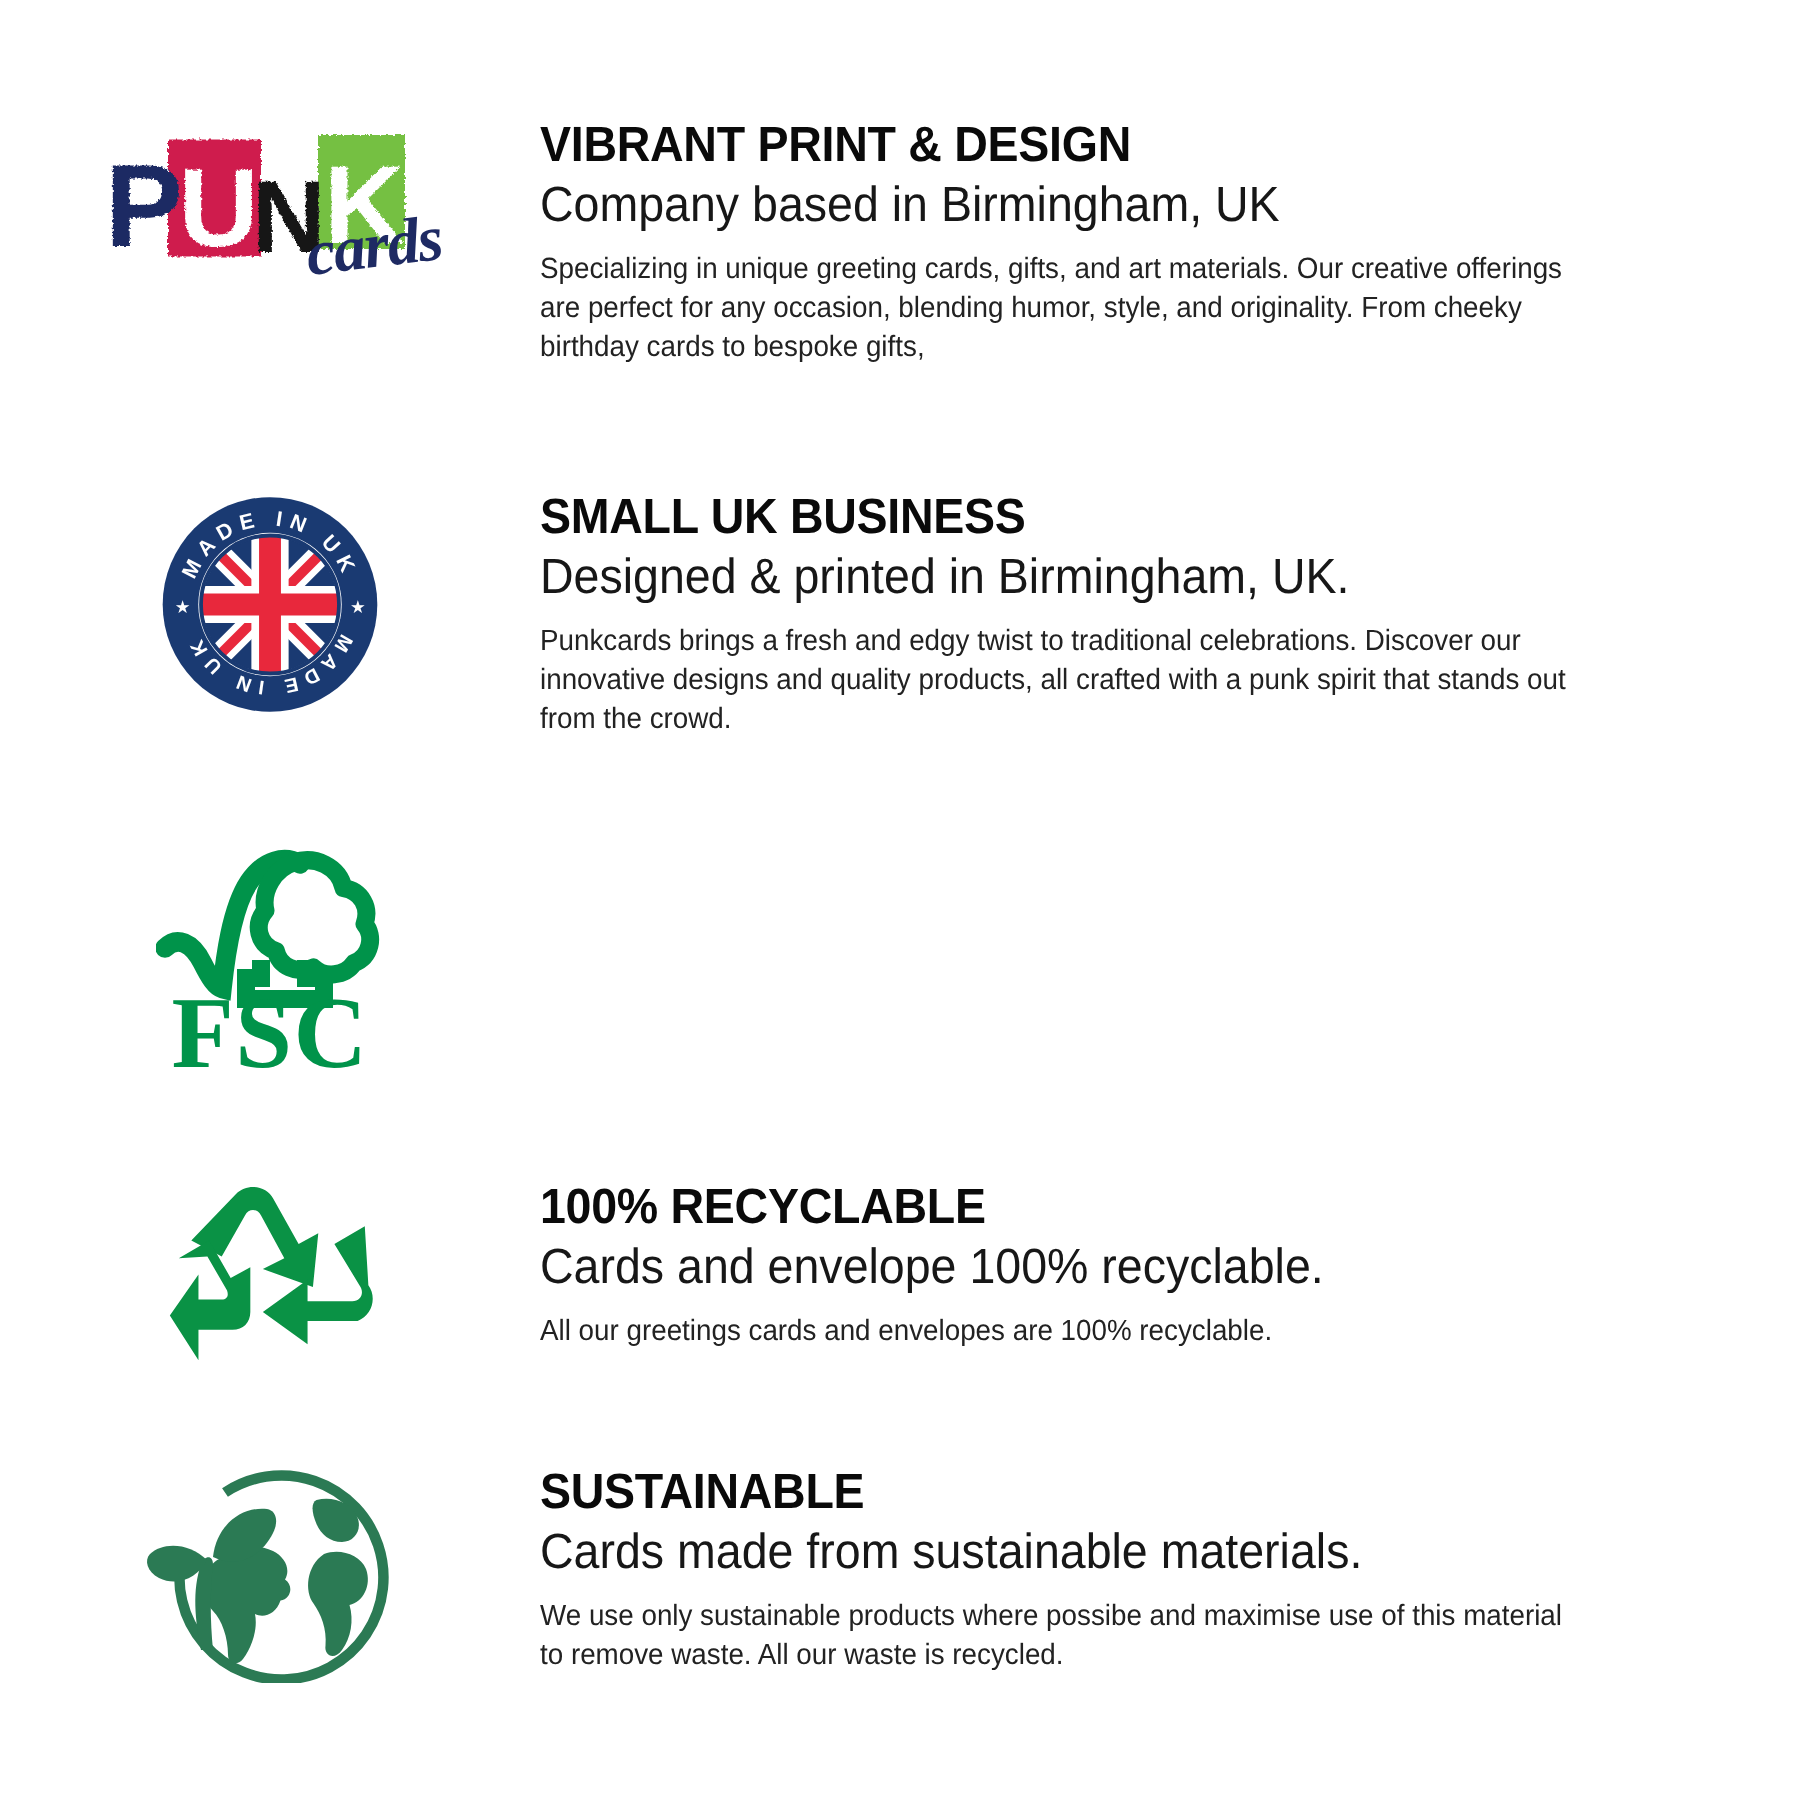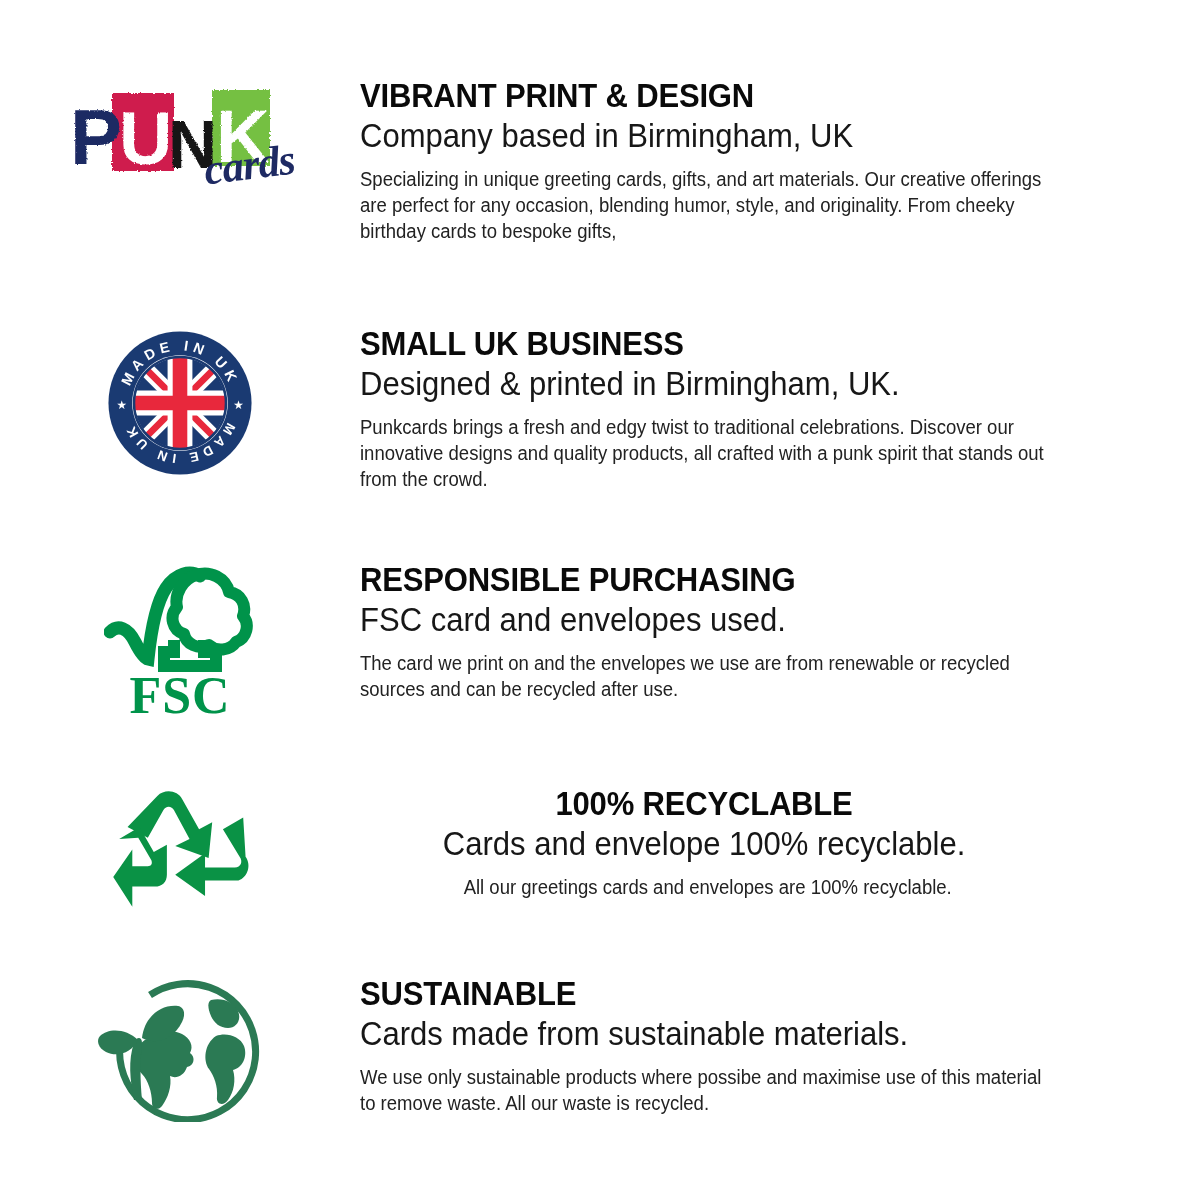--- a/index.html
+++ b/index.html
@@ -64,21 +64,21 @@
     transform: scaleX(0.95);
     transform-origin: left top;
     margin-top: 10px;
     max-width: 745px;
   }
 
   
   #row-vibrant      { top: 78px;  }
   #row-smallbiz     { top: 326px; }
   #row-responsible  { top: 562px; }
-  #row-recyclable   { top: 786px; text-align: center; }
+  #row-recyclable   { top: 786px; }
   #row-sustainable  { top: 976px; }
 
   
   .punk-logo { position: relative; width: 232px; height: 110px; }
   .pk-cards {
     position: absolute;
     font-family: "Liberation Serif", serif;
     font-style: italic;
     font-weight: 700;
     color: #1e2a63;
@@ -90,21 +90,21 @@
   
   .uk-badge { position: relative; width: 146px; height: 146px; }
 
   
   .fsc-mark { position: relative; width: 152px; height: 156px; }
   .fsc-word {
     position: absolute; left: 0; right: 0; bottom: 0;
     text-align: center;
     font-family: "Liberation Serif", serif;
     font-weight: 700;
-    font-size: 52px;
+    font-size: 68px;
     letter-spacing: 1px;
     color: #00934a;
     line-height: 1;
   }
 
   .recycle-mark { width: 150px; height: 124px; }
   .globe-mark { width: 180px; height: 142px; }
 </style>
 </head>
 <body>
@@ -241,25 +241,20 @@
                    C 94,84 82,78 80,68
                    C 68,64 65,50 73,41
                    C 70,28 79,13 92,9 Z" fill="none" stroke="#00934a" stroke-width="12" stroke-linejoin="round"></path>
 
           <path d="M 70,74 L 70,86 L 60,86 L 60,100 L 112,100 L 112,86 L 100,86 L 100,74" fill="none" stroke="#00934a" stroke-width="12" stroke-linejoin="miter"></path>
         </svg>
         <div class="fsc-word">FSC</div>
       </div>
 
     </div>
-    <div class="text-cell">
-      <div class="f-title">RESPONSIBLE PURCHASING</div>
-      <div class="f-sub">FSC card and envelopes used.</div>
-      <div class="f-body">The card we print on and the envelopes we use are from renewable or recycled sources and can be recycled after use.</div>
-    </div>
   </div>
 
   <div class="feature-row" id="row-recyclable">
     <div class="icon-cell">
 
       <svg class="recycle-mark" viewBox="0 0 120 104">
         <g fill="#0a9245">
 
           <path d="M 41,5 C 47,-1 58,0 62,8 L 76,33 L 87,27 L 84,57 L 56,47 L 68,41 L 55,17
                    C 53,13 48,13 46,17 L 33,40 L 16,31 Z"></path>

